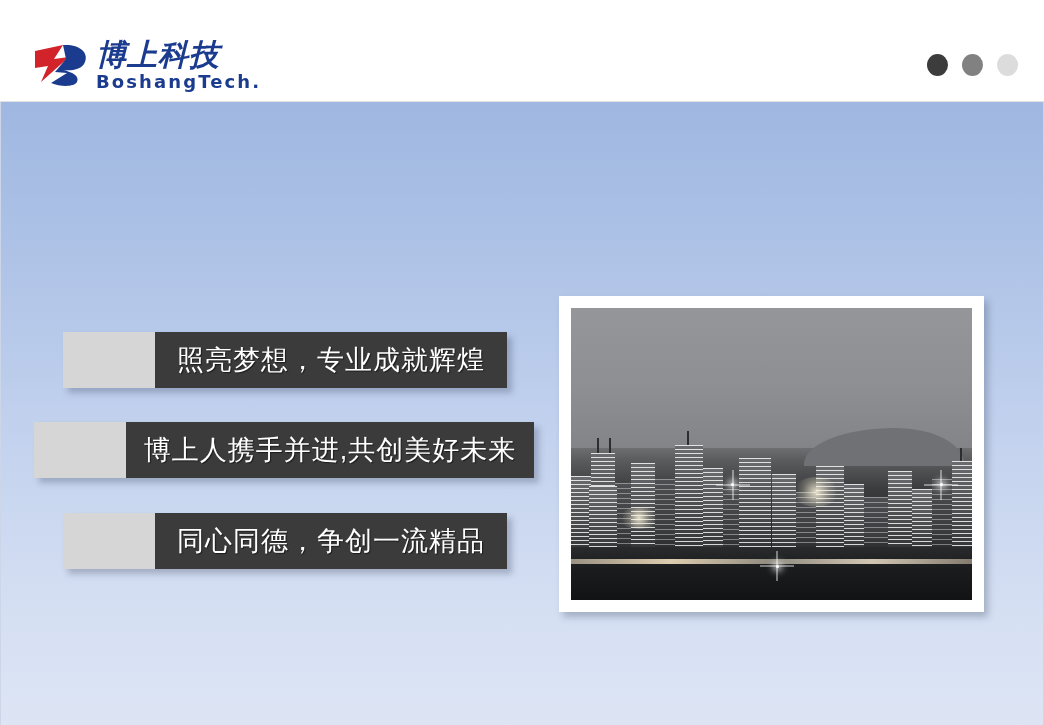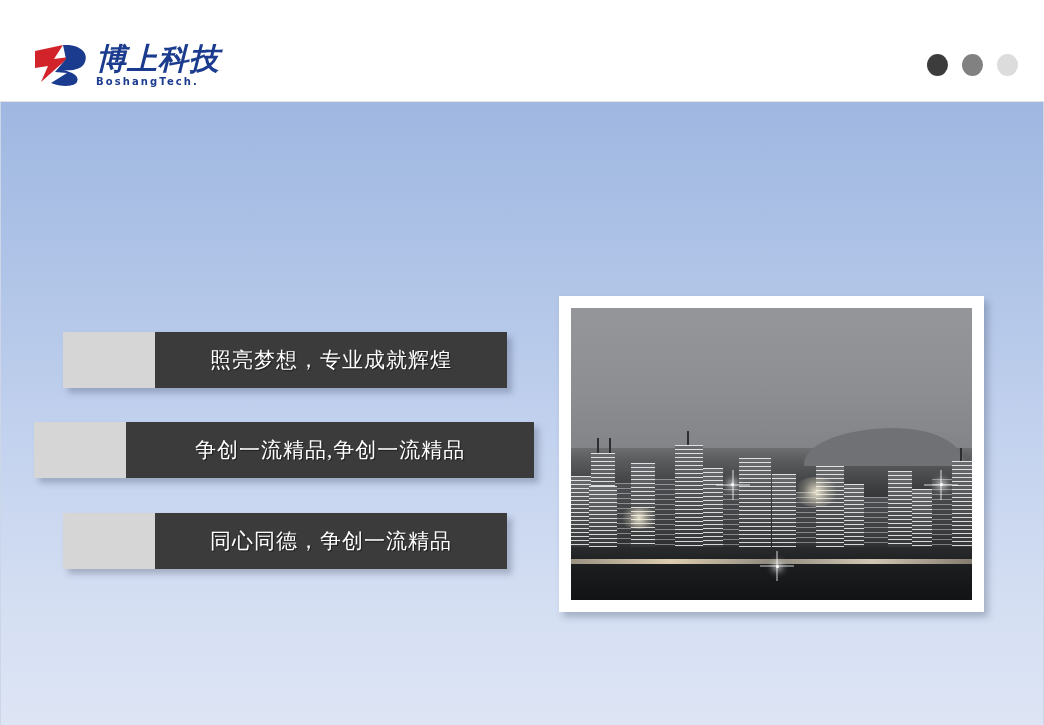--- a/index.html
+++ b/index.html
@@ -62,21 +62,21 @@
     font-size: 30px;
     font-weight: bold;
     font-style: italic;
     color: #1b3b8f;
     letter-spacing: 1px;
     line-height: 1.0;
     white-space: nowrap;
   }
   .logo-en {
     font-family: "DejaVu Sans", sans-serif;
-    font-size: 10px;
+    font-size: 18px;
     font-weight: bold;
     color: #1b3b8f;
     letter-spacing: 2.1px;
     line-height: 1.0;
     margin-top: 3px;
     white-space: nowrap;
   }
 
   .dots {
     position: absolute;
@@ -143,22 +143,22 @@
   .bar-body {
     flex: 1 1 auto;
     background: #3b3b3b;
     display: flex;
     align-items: center;
     justify-content: center;
     padding: 0 14px;
     box-sizing: border-box;
   }
   .bar-text {
-    font-family: Liberation Serif, serif;
-    font-size: 21px;
+    font-family: Liberation Sans, sans-serif;
+    font-size: 27px;
     color: #ffffff;
     letter-spacing: 1px;
     white-space: nowrap;
     text-shadow: 1px 1px 1px rgba(0,0,0,0.55);
   }
 
   .bar-1 { left: 62px;  top: 230px; width: 444px; }
   .bar-2 { left: 33px;  top: 320px; width: 500px; }
   .bar-3 { left: 62px;  top: 411px; width: 444px; }
 
@@ -309,21 +309,21 @@
       <div class="bar bar-1">
         <div class="bar-block"></div>
         <div class="bar-body">
           <span class="bar-text">照亮梦想，专业成就辉煌</span>
         </div>
       </div>
 
       <div class="bar bar-2">
         <div class="bar-block"></div>
         <div class="bar-body">
-          <span class="bar-text">争创一流精品,争创一流精品</span>
+          <span class="bar-text">博上人携手并进,共创美好未来</span>
         </div>
       </div>
 
       <div class="bar bar-3">
         <div class="bar-block"></div>
         <div class="bar-body">
           <span class="bar-text">同心同德，争创一流精品</span>
         </div>
       </div>
 

